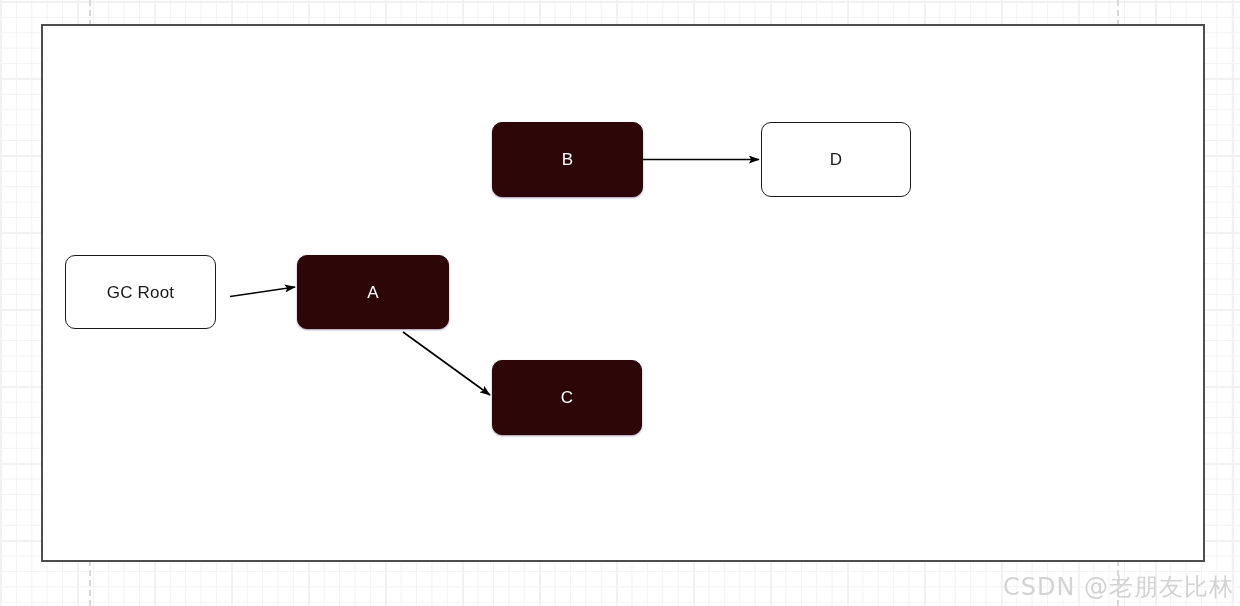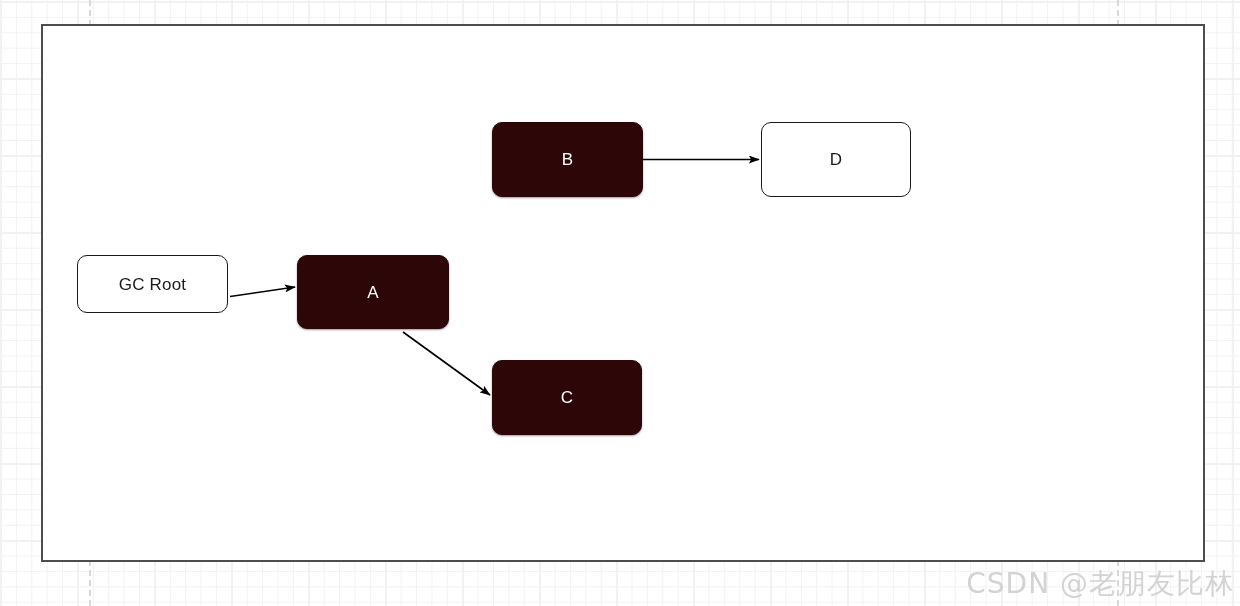--- a/index.html
+++ b/index.html
@@ -69,41 +69,41 @@
     border: 1px solid #2d0707;
     color: #ffffff;
     box-shadow: 0 1px 2px rgba(80, 60, 110, 0.55);
   }
   .node-light {
     background: #ffffff;
     border: 1.6px solid #1a1a1a;
     color: #1a1a1a;
   }
 
-  #node-gcroot { left: 77px;  top: 255px; width: 151px; height: 58px; }
+  #node-gcroot { left: 65px;  top: 255px; width: 151px; height: 74px; }
   #node-a      { left: 297px; top: 255px; width: 152px; height: 74px; }
   #node-b      { left: 492px; top: 122px; width: 151px; height: 75px; }
   #node-c      { left: 492px; top: 360px; width: 150px; height: 75px; }
   #node-d      { left: 761px; top: 122px; width: 150px; height: 75px; }
 
   #edges {
     position: absolute;
     left: 0;
     top: 0;
     width: 1240px;
     height: 606px;
     pointer-events: none;
     overflow: visible;
   }
 
   #watermark {
     position: absolute;
     right: 6px;
     bottom: 3px;
-    font-size: 28px;
+    font-size: 24px;
     color: #d3d3d3;
     letter-spacing: 1px;
     white-space: nowrap;
     user-select: none;
     font-family: "DejaVu Sans", "Liberation Sans", sans-serif;
   }
 </style>
 </head>
 <body>
 

